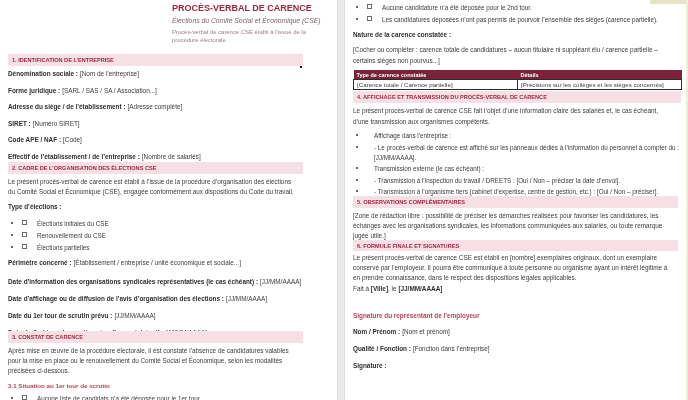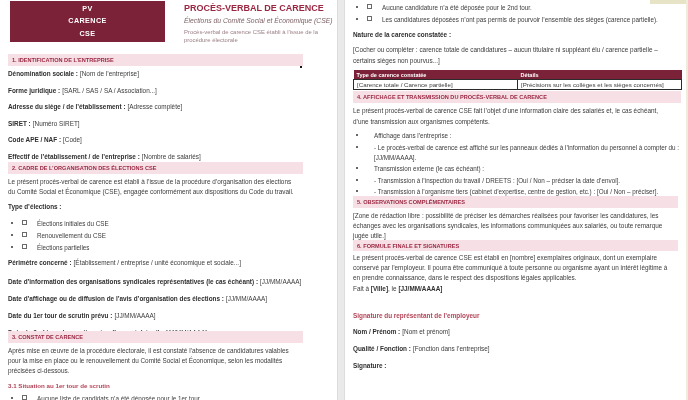--- a/index.html
+++ b/index.html
@@ -11,21 +11,21 @@
   .page-l { left:0; width:337px; }
   .page-r { left:345px; width:343px; }
   .gap { position:absolute; left:337px; top:0; width:8px; height:400px;
          background:#eaeaea; border-left:1px solid #dddddd; border-right:1px solid #dddddd; }
   .corner-strip { position:absolute; left:650px; top:0; width:38px; height:4px; background:#e7e3c6; }
   .edge-line { position:absolute; right:0; top:0; width:2px; height:400px; background:#efecdc; }
 
   .badge { position:absolute; left:10px; top:1px; width:155px; height:41px; background:#7b2239;
            display:flex; flex-direction:column; align-items:center; justify-content:center;
            color:#ffffff; font-weight:bold; font-size:7.2px; line-height:12.5px; letter-spacing:.4px; }
-  .dochead { position:absolute; left:184px; top:3px; width:162px; }
+  .dochead { position:absolute; left:172px; top:3px; width:162px; }
   .doc-title { color:#9a2742; font-weight:bold; font-size:9px; line-height:11px; }
   .doc-sub   { color:#7d6165; font-style:italic; font-size:6.8px; line-height:9px; margin-top:2px; }
   .doc-desc  { color:#9c7f85; font-size:5.9px; line-height:8px; margin-top:3px; width:150px; }
 
   .cursor { position:absolute; left:300px; top:55px; width:1.5px; height:13px; background:#161616; }
 
   .sec { position:absolute; }
   .bar { background:#f7e0e5; color:#9a2742; font-weight:bold; font-size:5.6px;
          height:12px; padding:3px 0 0 4px; }
   .fields { margin-top:3px; }
@@ -53,25 +53,20 @@
 
   .sig-head { color:#b34457; font-weight:bold; font-size:6.4px; line-height:9px; }
 </style>
 </head>
 <body>
 
 <div class="viewport">
 
   <section class="page page-l">
 
-    <div class="badge">
-      <div>PV</div>
-      <div>CARENCE</div>
-      <div>CSE</div>
-    </div>
 
     <div class="dochead">
       <div class="doc-title">PROCÈS-VERBAL DE CARENCE</div>
       <div class="doc-sub">Élections du Comité Social et Économique (CSE)</div>
       <div class="doc-desc">Procès-verbal de carence CSE établi à l’issue de la procédure électorale</div>
     </div>
 
     <div class="cursor"></div>
 
     <div class="sec" style="left:8px; top:54px; width:295px;">

